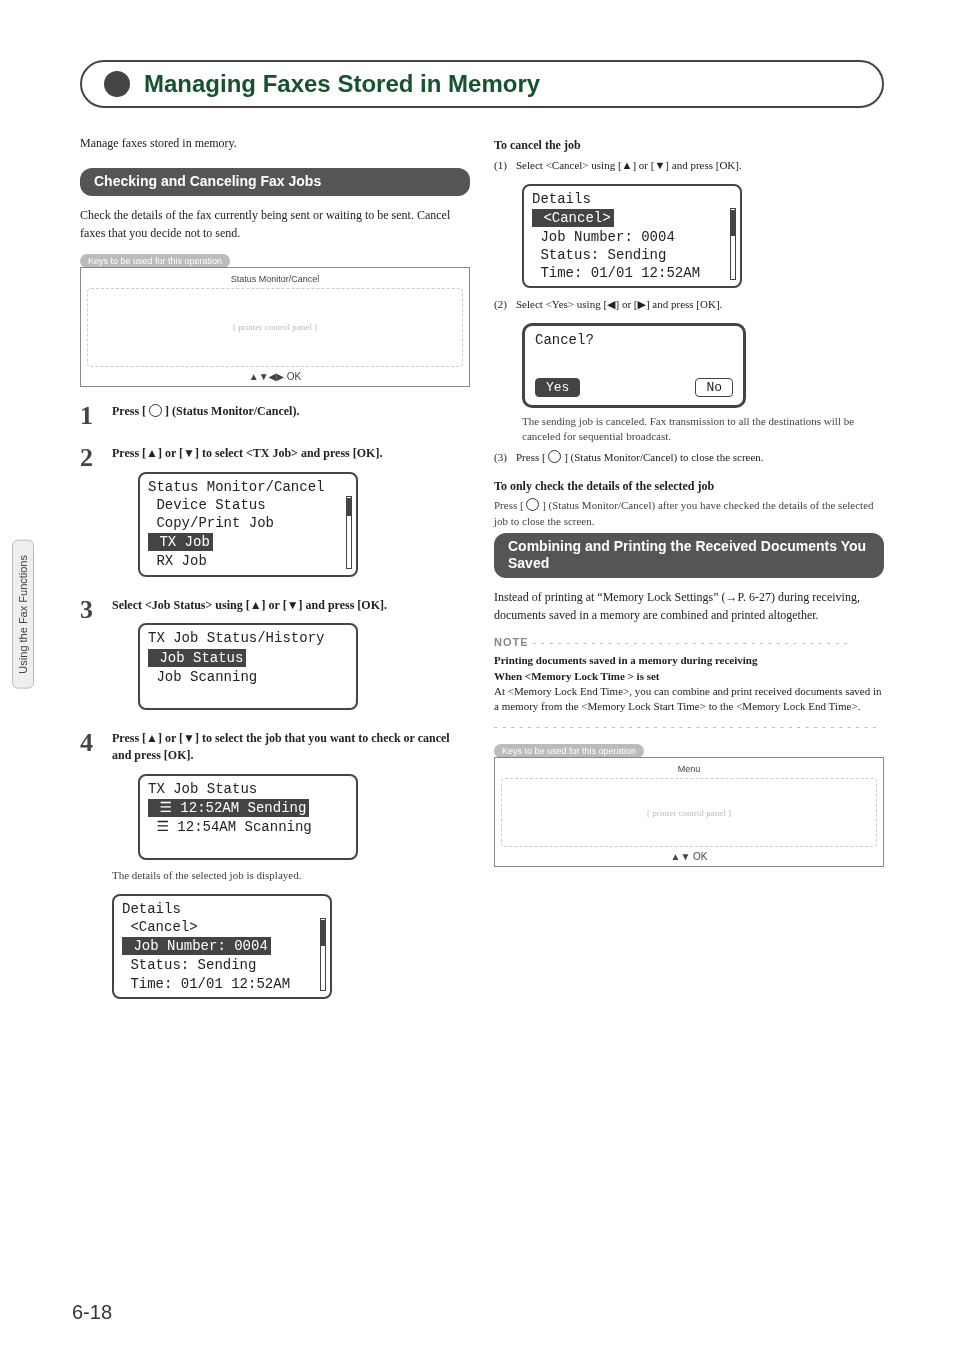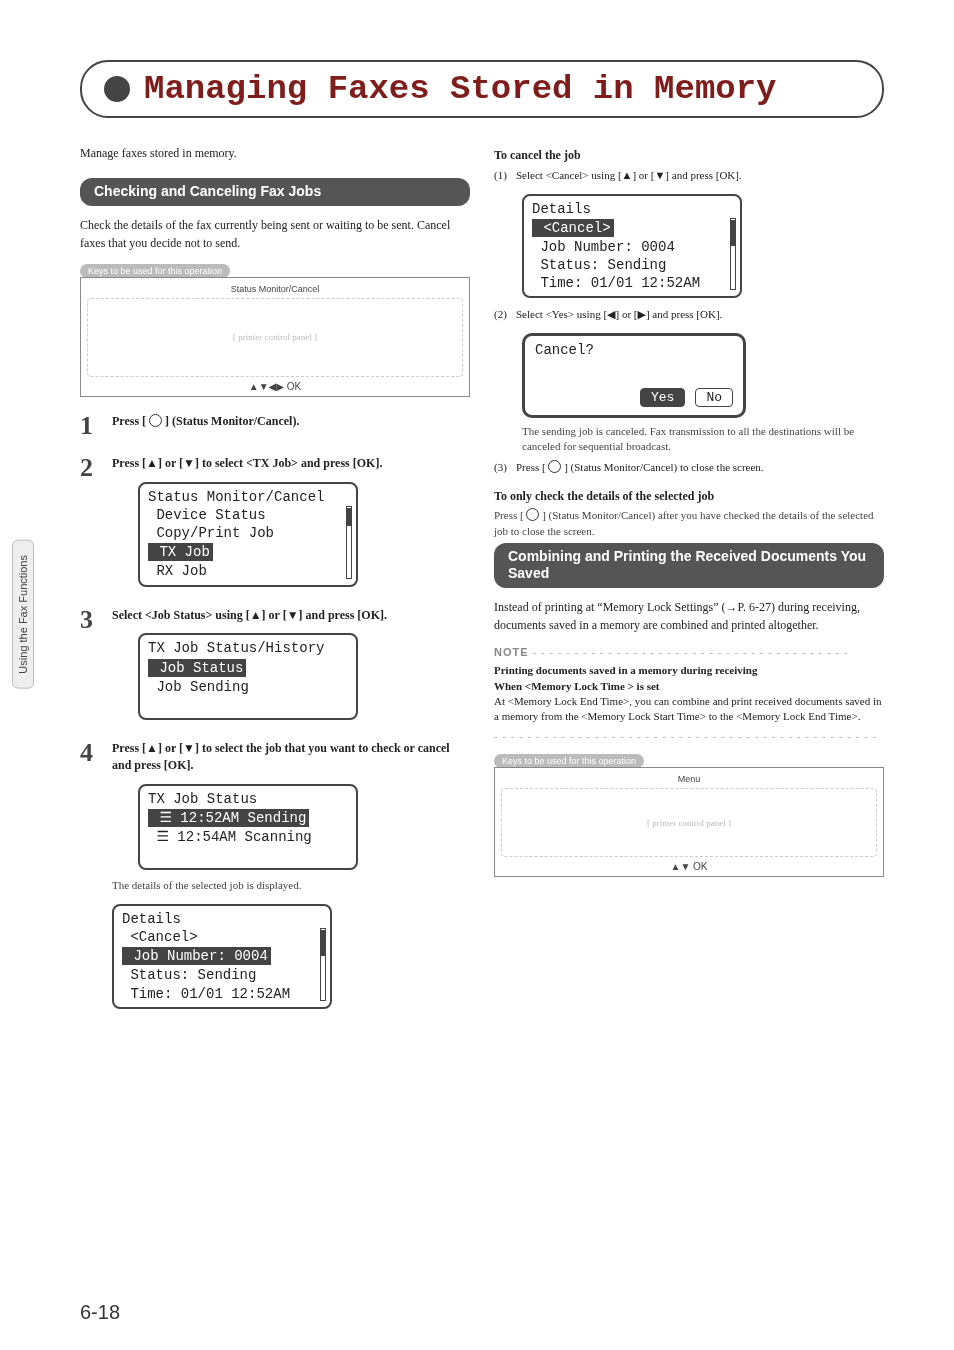--- a/index.html
+++ b/index.html
@@ -31,22 +31,22 @@
     display: flex;
     align-items: center;
     margin-bottom: 26px;
     position: relative;
   }
   .title-bullet {
     width: 26px; height: 26px; border-radius: 50%; background: #444;
     margin-right: 14px; flex: none;
   }
   .title-text {
-    font-size: 34px; font-weight: bold; color: #7f1d1d;
-    font-family: Liberation Mono, monospace;
+    font-size: 24px; font-weight: bold; color: #14532d;
+    font-family: Liberation Sans, sans-serif;
   }
 
   .columns { display: flex; gap: 24px; }
   .col { flex: 1; min-width: 0; }
 
   .intro { font-size: 12px; margin-bottom: 16px; line-height: 1.5; }
 
   
   .section-pill {
     background: #555;
@@ -135,31 +135,31 @@
 
   .cancel-lcd {
     border: 3px solid #444; border-radius: 10px; padding: 6px 0;
     width: 224px; margin: 10px 0 6px 28px;
     position: relative;
   }
   .cancel-inner {
     border: none; padding: 0 10px;
     font-family: "Courier New", monospace; font-size: 14px;
   }
-  .cancel-btns { display: flex; gap: 10px; justify-content: flex-end; margin-top: 30px; padding-bottom: 2px;}
+  .cancel-btns { display: flex; gap: 10px; justify-content: space-between; margin-top: 30px; padding-bottom: 2px;}
   .cancel-btn { border:1px solid #444; border-radius:4px; padding:1px 10px; font-family:"Courier New",monospace; font-size:13px;}
   .cancel-btn.sel { background:#444; color:#fff; }
 
   .note-label { font-family: Arial, sans-serif; font-weight: bold; font-size: 11px; color:#888; letter-spacing:1px; margin-top:10px; }
   .note-dashes { color:#aaa; letter-spacing:1px; font-size:11px; }
   .note-body b { display:block; font-size:11px; margin-top:4px;}
   .note-body p { font-size:11px; margin-top:2px; line-height:1.4; }
 
   
-  .page-num { position:absolute; bottom: 26px; left: 80px; font-size: 20px; font-family: Arial, sans-serif; color:#333;}
+  .page-num { position:absolute; bottom: 26px; left: 72px; font-size: 20px; font-family: Arial, sans-serif; color:#333;}
   .circ { display:inline-block; width:13px; height:13px; border:1.5px solid #333; border-radius:50%; vertical-align:-2px;}
 
   .arrow-key { font-family: Arial; font-size:11px;}
 </style>
 </head>
 <body>
 
 <div class="side-tab">Using the Fax Functions</div>
 
 <div class="title-band">
@@ -210,21 +210,21 @@
     </div>
 
     <div class="step">
       <div class="step-num">3</div>
       <div class="step-body">
         <b>Select &lt;Job Status&gt; using [▲] or [▼] and press [OK].</b>
         <div class="lcd-wrap">
           <div class="lcd">
             <div class="row">TX Job Status/History</div>
             <div class="row"><span class="hl"> Job Status</span></div>
-            <div class="row"> Job Sending</div>
+            <div class="row"> Job Scanning</div>
             <div class="row">&nbsp;</div>
           </div>
         </div>
       </div>
     </div>
 
     <div class="step">
       <div class="step-num">4</div>
       <div class="step-body">
         <b>Press [▲] or [▼] to select the job that you want to check or cancel and press [OK].</b>

